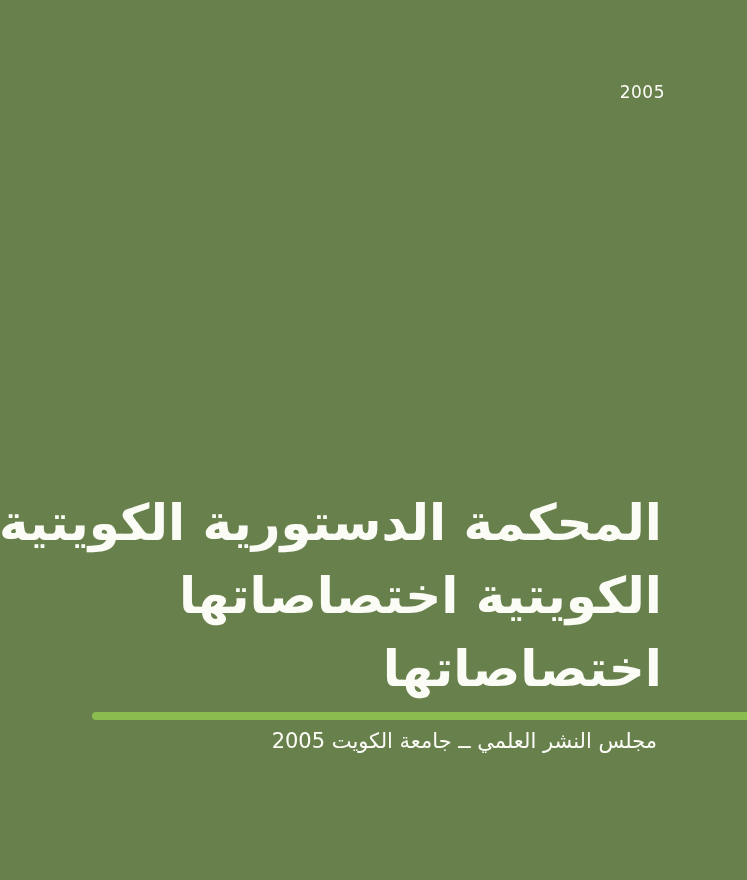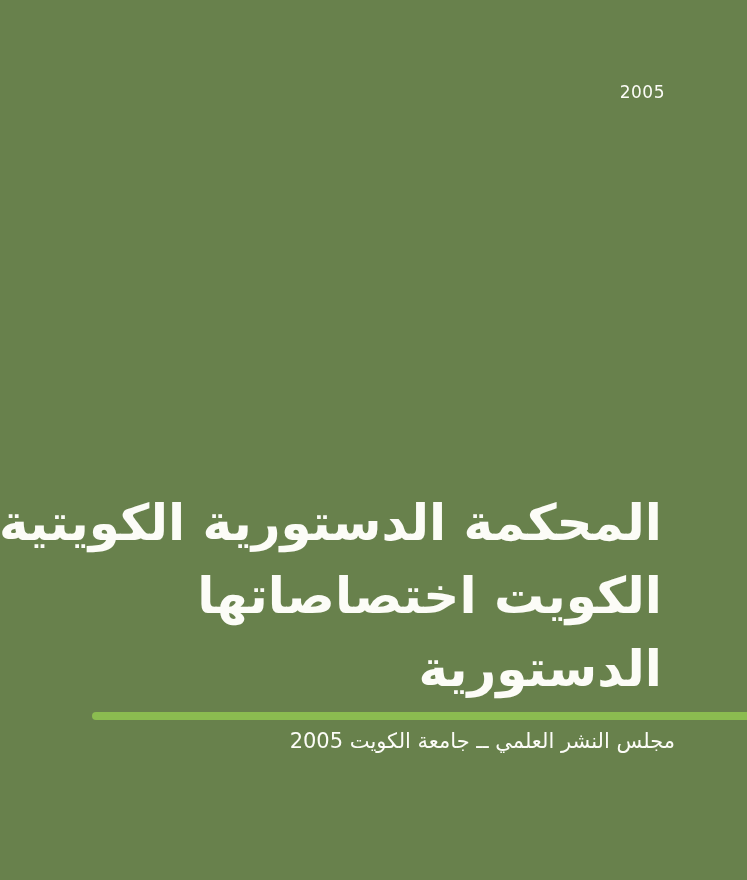--- a/index.html
+++ b/index.html
@@ -47,39 +47,39 @@
     top:712px;
     left:92px;
     right:0;
     height:8px;
     background:var(--accent-color);
     border-radius:4px 0 0 4px;
   }
   .publisher{
     position:absolute;
     top:729px;
-    right:72px;
+    right:90px;
     direction:rtl;
     text-align:right;
     font-size:21px;
     font-weight:normal;
     color:var(--text-color);
     white-space:nowrap;
   }
 </style>
 </head>
 <body>
 
 <div class="cover">
 
   <div class="year-top">2005</div>
 
   <div class="title-block">
     <div>المحكمة الدستورية الكويتية</div>
-    <div>الكويت اختصاصاتها</div>
-    <div>الدستورية</div>
+    <div>الكويتية اختصاصاتها</div>
+    <div>اختصاصاتها</div>
   </div>
 
   <div class="accent-line"></div>
 
   <div class="publisher">مجلس النشر العلمي ــ جامعة الكويت 2005</div>
 
 </div>
 
 </body></html>

